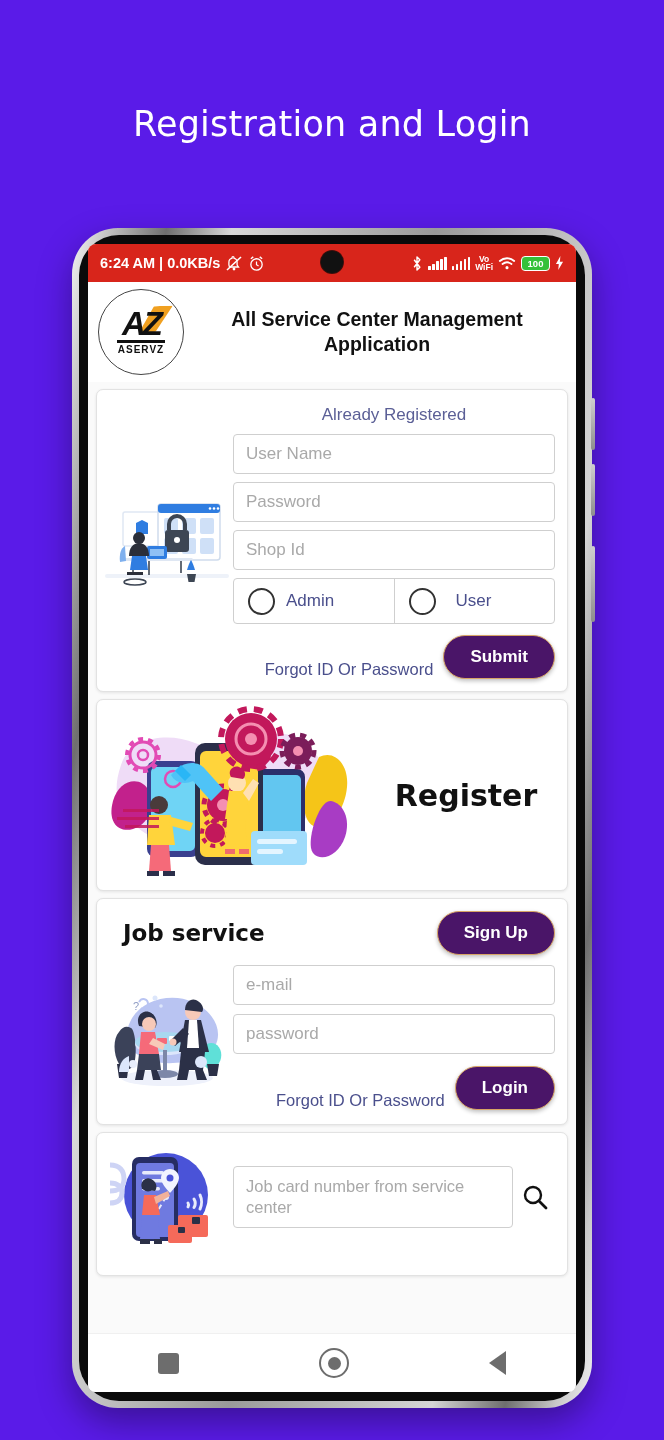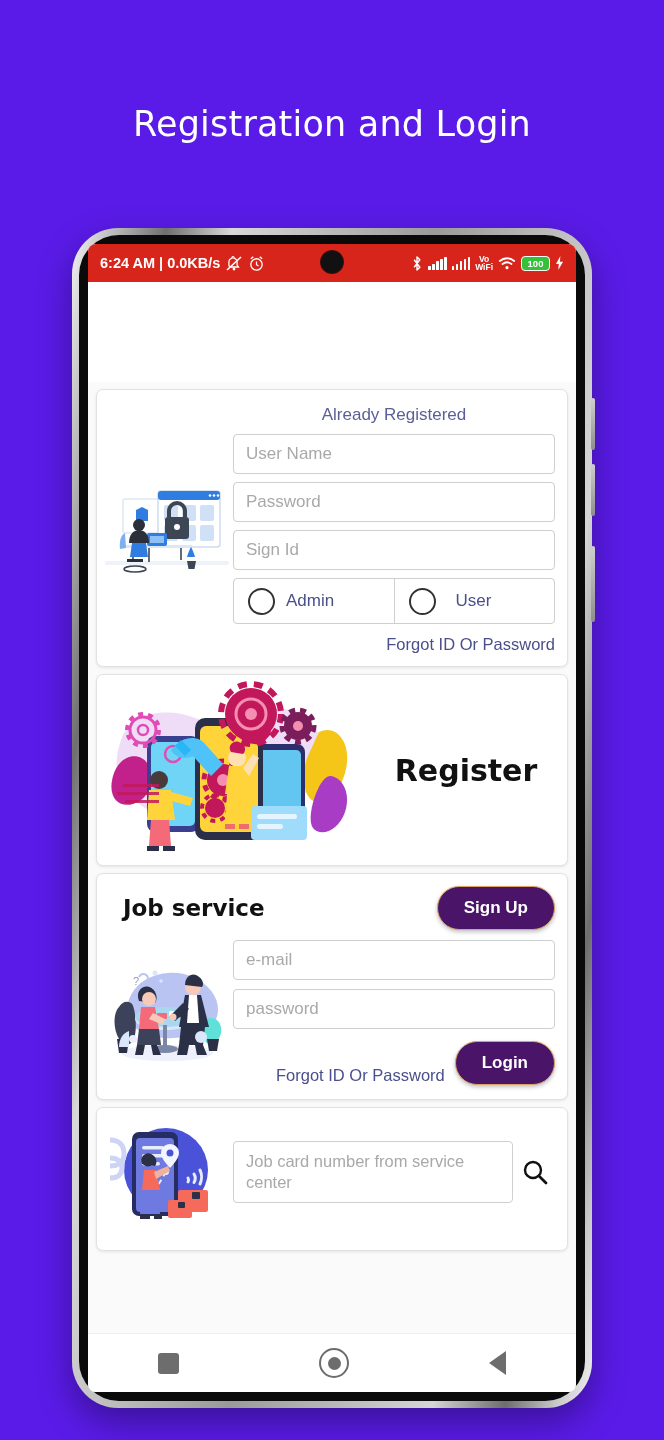--- a/index.html
+++ b/index.html
@@ -210,20 +210,29 @@
             <path d="M5 8.6a8 8 0 0 1 10 0" fill="none" stroke="#fff" stroke-width="2" stroke-linecap="round"></path>
             <circle cx="10" cy="12.6" r="1.7" fill="#fff"></circle>
           </svg>
           <span class="batt">100</span>
           <svg width="9" height="16" viewBox="0 0 10 18">
             <path d="M6 1L1 10h3.2L3.6 17 9 7.6H5.4z" fill="#fff"></path>
           </svg>
         </div>
       </div>
 
+      <div class="app-header">
+        <div class="logo">
+          <div class="logo-swoosh"></div>
+          <div class="logo-az">AZ</div>
+          <div class="logo-bar"></div>
+          <div class="logo-name">ASERVZ</div>
+        </div>
+        <div class="app-title">All Service Center Management Application</div>
+      </div>
 
       <div class="body-scroll">
 
         <div class="card login-card">
           <div class="login-illus">
             <svg width="128" height="108" viewBox="0 0 128 108">
               <rect x="2" y="88" width="124" height="4" rx="2" fill="#eef2f9"></rect>
               <rect x="20" y="26" width="38" height="34" rx="2" fill="#fff" stroke="#dfe7f3" stroke-width="1.5"></rect>
               <path d="M33 38h12v10H33z" fill="#2f7de1"></path>
               <path d="M39 34l6 3v5c0 3-3 5-6 6-3-1-6-3-6-6v-5z" fill="#2f7de1"></path>
@@ -253,33 +262,34 @@
               <path d="M24 86h16v3H24z" fill="#2b2f3a"></path>
               <ellipse cx="32" cy="96" rx="11" ry="3" fill="none" stroke="#3d4654" stroke-width="1.6"></ellipse>
               <path d="M84 84c2-7 4-10 4-10s2 3 4 10z" fill="#2f7de1"></path>
               <path d="M84 88h9l-1.5 8h-6z" fill="#3d4654"></path>
             </svg>
           </div>
           <div class="login-right">
             <div class="already">Already Registered</div>
             <div class="tfield">User Name</div>
             <div class="tfield">Password</div>
-            <div class="tfield">Sign Id</div>
+            <div class="tfield">Shop Id</div>
             <div class="radio-row">
               <div class="radio-cell">
                 <span class="radio"></span>
                 <span>Admin</span>
               </div>
               <div class="radio-cell">
                 <span class="radio"></span>
                 <span>User</span>
               </div>
             </div>
             <div class="act-row">
               <span class="linktext">Forgot ID Or Password</span>
+              <span class="btn-purple">Submit</span>
             </div>
           </div>
         </div>
 
         <div class="card register-card">
           <div class="reg-illus">
             <svg width="268" height="180" viewBox="0 0 268 180">
               <path d="M18 60c10-30 50-32 74-22s48 4 70-6 52 4 58 34-14 52-44 60-60-4-88 2-40 8-56-8-24-30-14-60z" fill="#efdcf7"></path>
               <path d="M10 96c6-22 28-26 36-10s-2 34-16 38-26-6-20-28z" fill="#c2218c"></path>
               <path d="M216 52c16-8 30 8 28 30s-16 42-30 40-16-26-10-44z" fill="#f5c518"></path>

